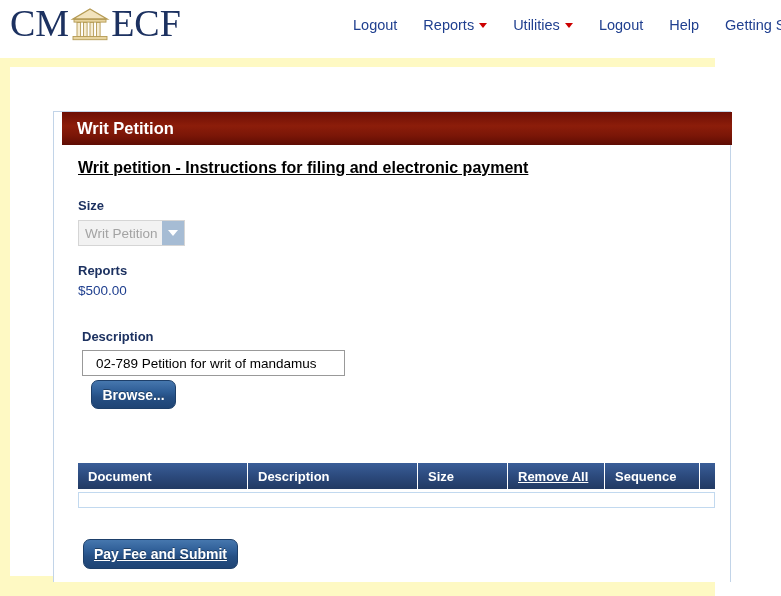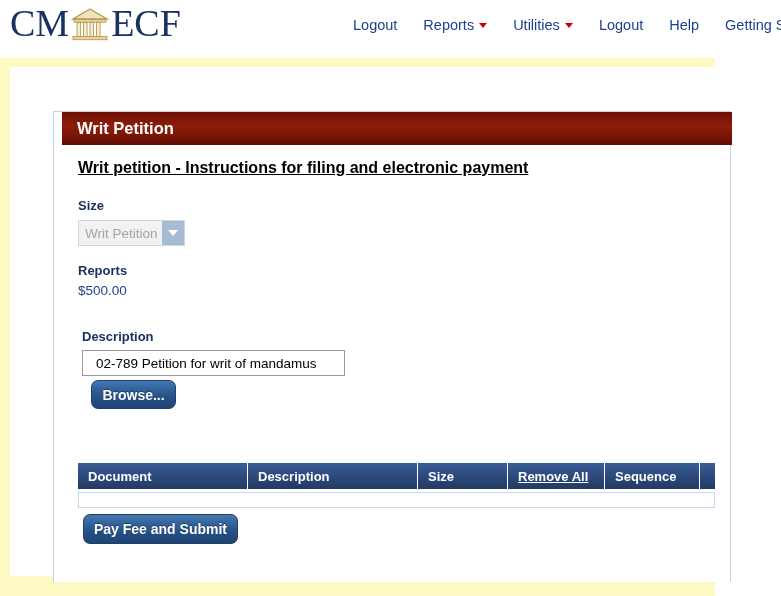--- a/index.html
+++ b/index.html
@@ -167,22 +167,22 @@
     font-weight: bold;
     font-family: "Liberation Sans", sans-serif;
     cursor: pointer;
     text-shadow: 0 -1px 0 rgba(0,0,0,0.35);
   }
   #browse-button {
     position: absolute; left: 37px; top: 235px;
     width: 85px; height: 29px;
   }
   #submit-button {
-    position: absolute; left: 29px; top: 369px;
-    width: 155px; height: 30px;
+    position: absolute; left: 29px; top: 394px;
+    width: 155px; height: 30px; text-decoration: underline;
   }
 
   
   #files-table {
     position: absolute; left: 24px; top: 318px;
     width: 637px;
   }
   #table-head {
     display: flex;
     height: 26px;

